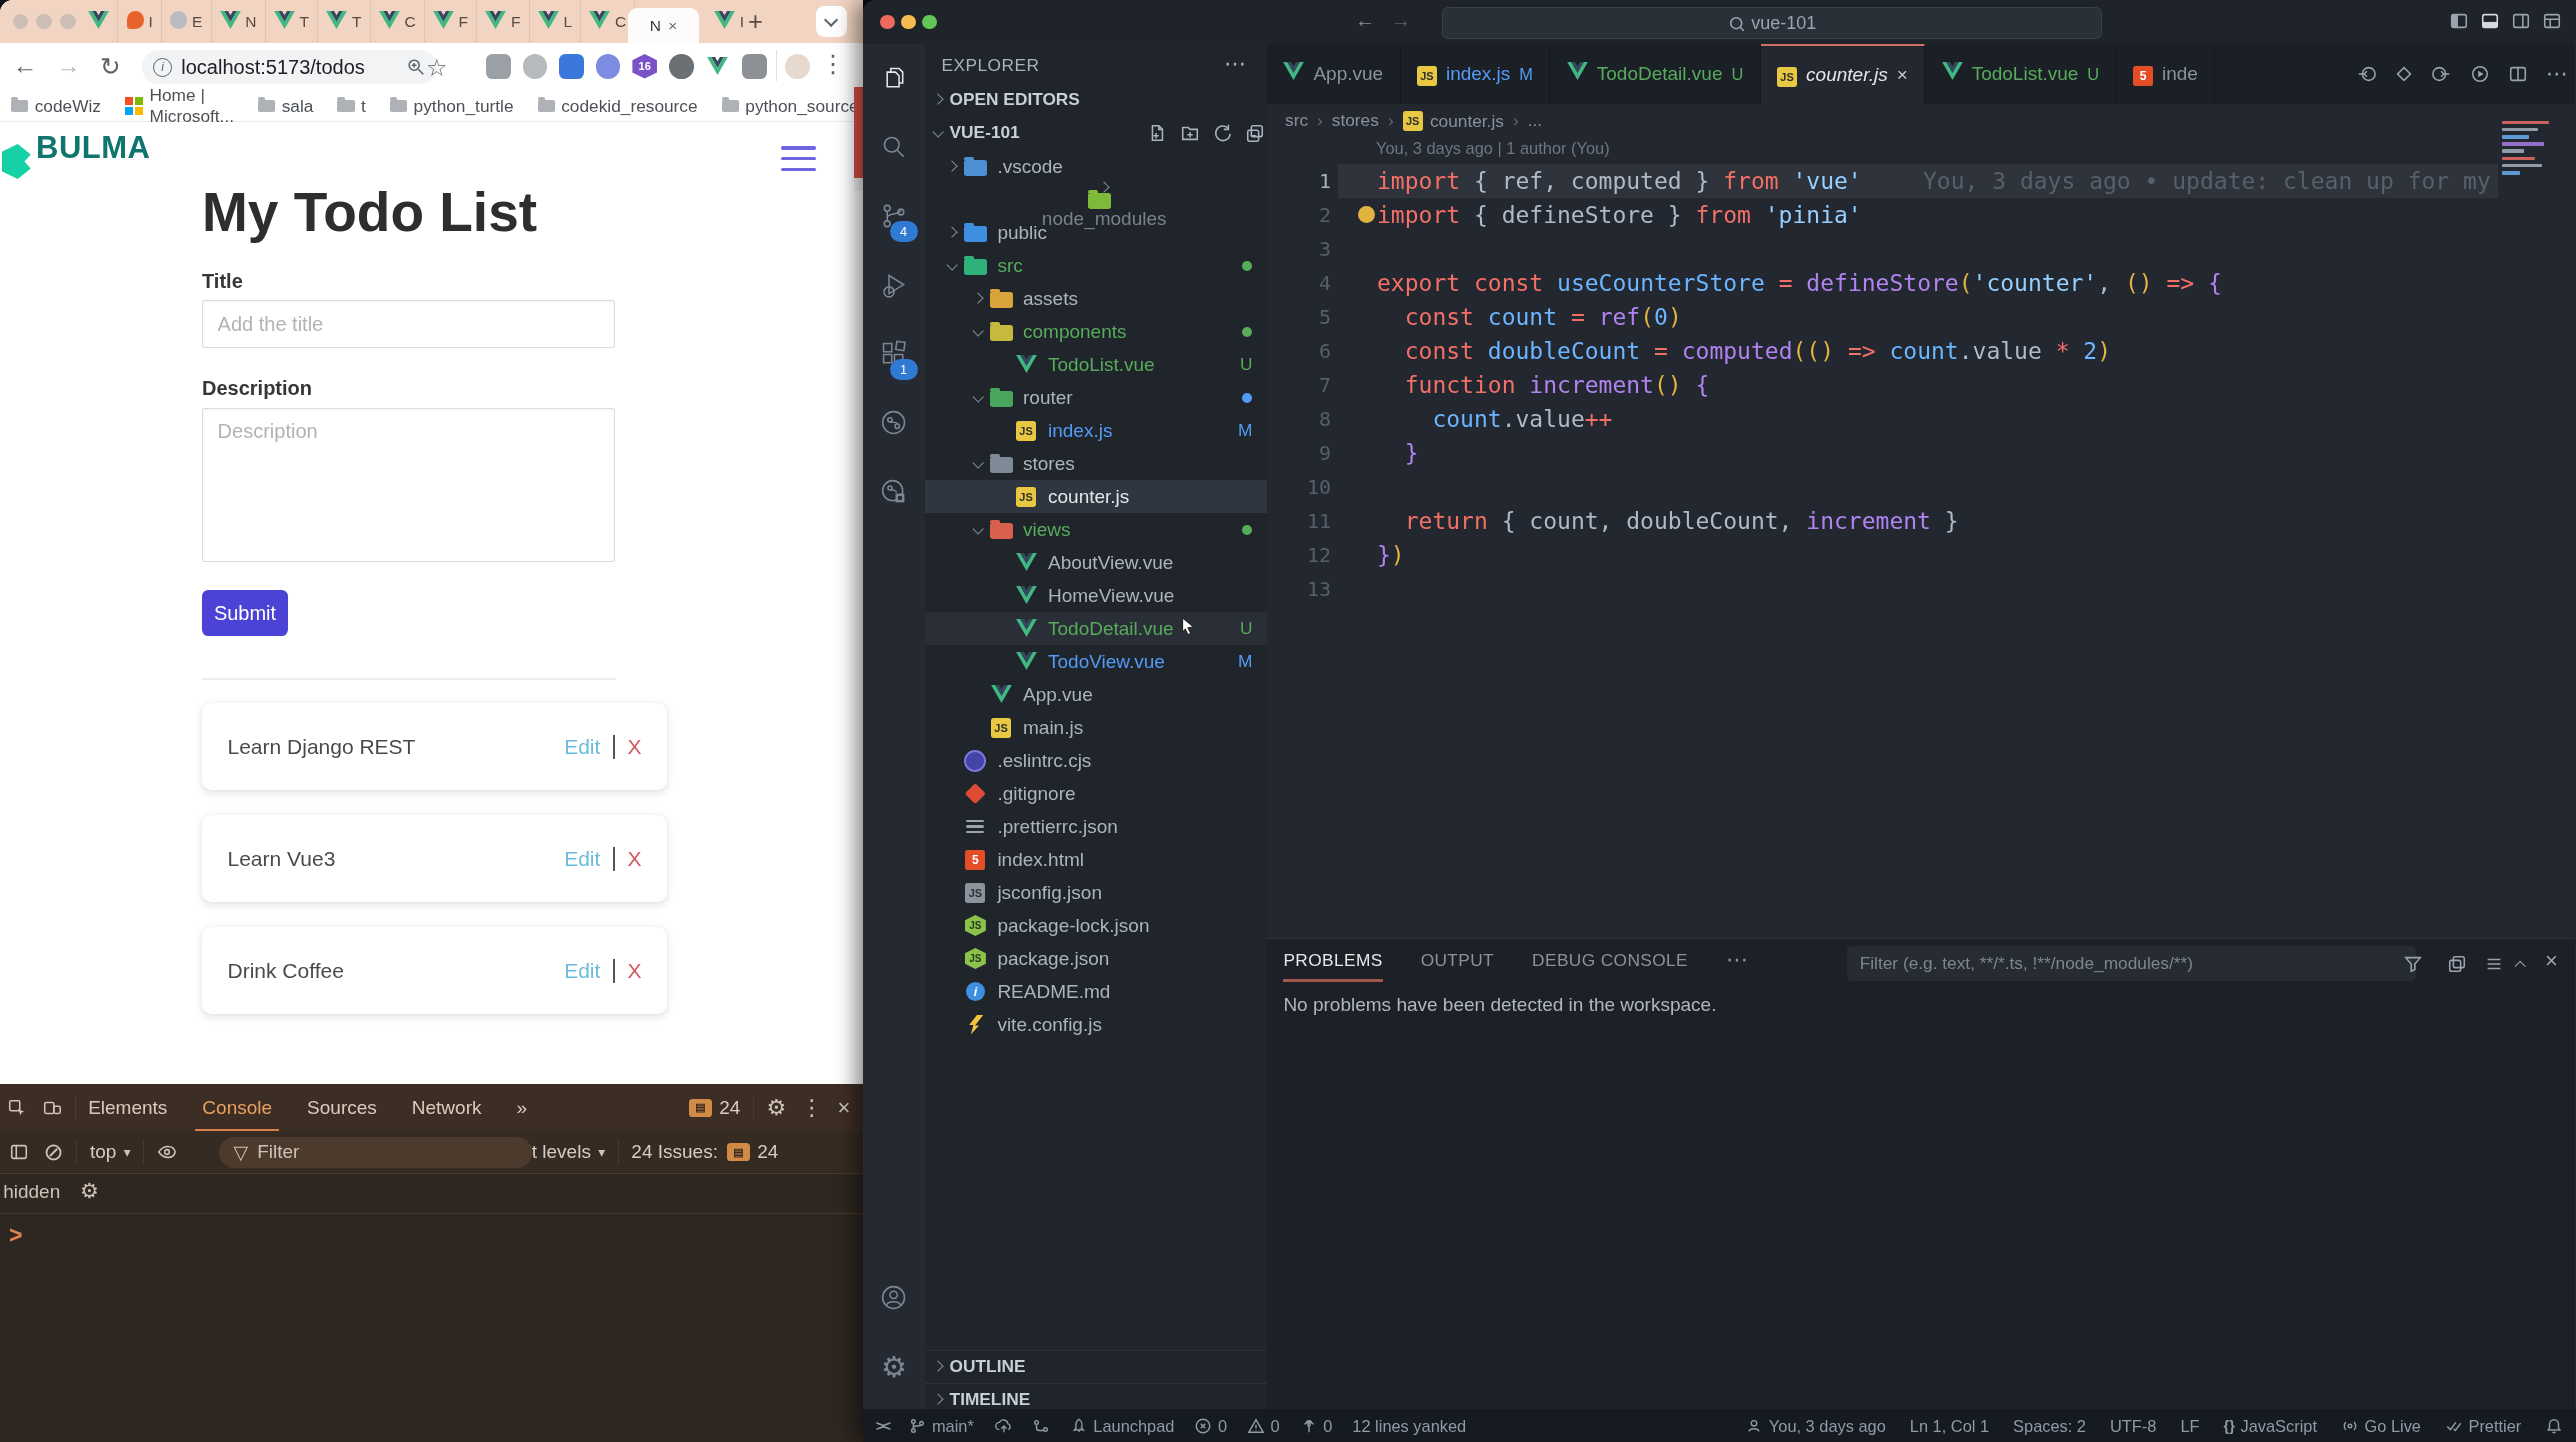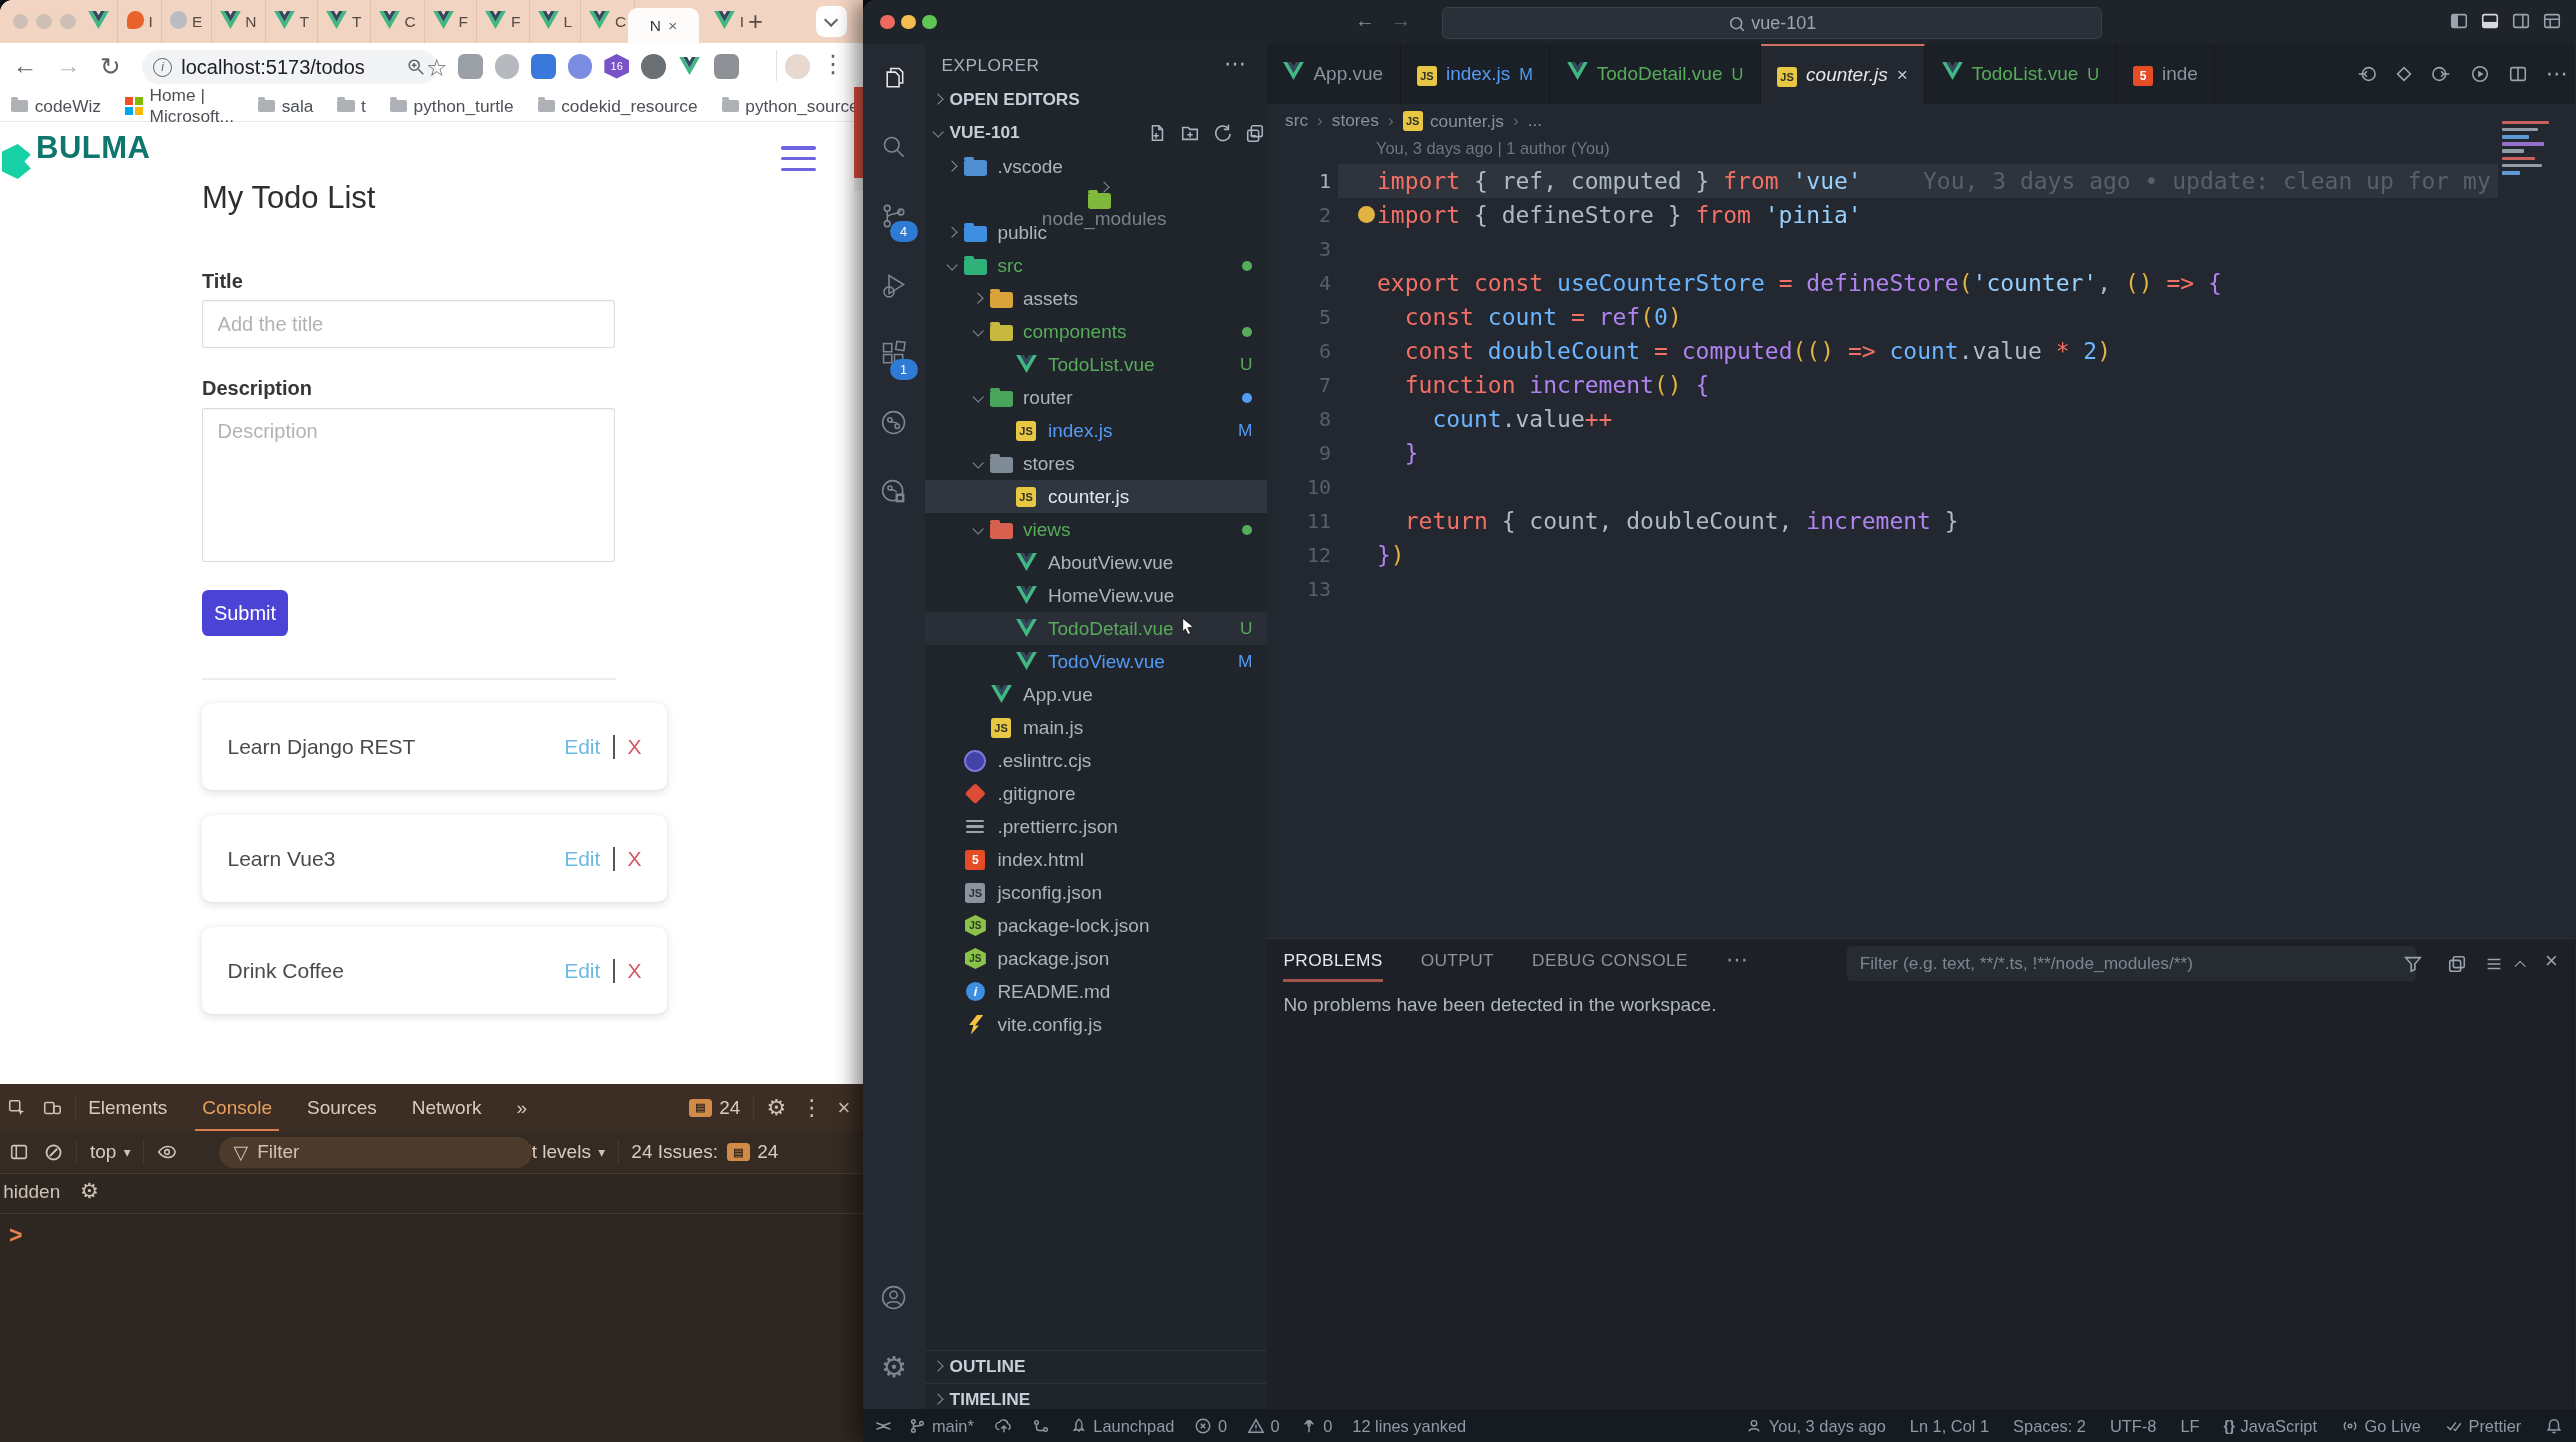--- a/index.html
+++ b/index.html
@@ -37,21 +37,21 @@
   .bkfold::before{content:"";position:absolute;top:-2.7px;left:0;width:7.3px;height:2.7px;background:#aeb2b7;border-radius:1.8px 1.8px 0 0;}
   .mslogo{display:grid;grid-template-columns:8.2px 8.2px;grid-gap:1.8px;flex:none;}
   .mslogo i{width:8.2px;height:8.2px;}
 
   
   #bulma-logo-mark{left:1.8px;top:144px;width:29px;height:35px;background:#16d0a6;
        clip-path:polygon(55% 0,100% 30%,78% 50%,100% 70%,55% 100%,0 78%,0 22%);}
   #bulma-logo-text{left:36px;top:130px;font-size:31px;font-weight:800;color:#0f766e;letter-spacing:0.5px;}
   #burger{left:781px;top:146px;}
   #burger i{display:block;width:35px;height:3.6px;background:#6f63e0;border-radius:1.8px;margin-bottom:7.3px;}
-  #page-h1{left:202px;top:180px;font-size:31px;font-weight:400;color:#2e2e2e;}
+  #page-h1{left:202px;top:180px;font-size:55px;font-weight:700;color:#2e2e2e;}
   .form-label{font-size:20px;font-weight:700;color:#363636;}
   .in{position:absolute;background:#fff;border:1.4px solid #dcdcdc;border-radius:2px;box-shadow:inset 0 0.9px 2.7px rgba(0,0,0,.05);
       font-size:20px;color:#363636;padding:0 14.6px;font-family:"Liberation Sans",sans-serif;}
   .in::placeholder{color:#b3b3b3;}
   #submit-btn{position:absolute;left:202px;top:590px;width:86px;height:46px;background:#4a43d6;color:#fff;border:none;
       border-radius:6.4px;font-size:20px;font-family:"Liberation Sans",sans-serif;}
   #form-divider{left:202px;top:678px;width:414px;height:1.8px;background:#ededed;}
   .todo-card{position:absolute;left:202px;width:414px;height:87px;background:#fff;border-radius:9px;
       box-shadow:0 2.7px 9px rgba(10,10,10,.12),0 0 0.9px rgba(10,10,10,.12);display:flex;align-items:center;padding:0 25.5px;}
   .todo-title{font-size:21px;color:#4a4a4a;flex:1;}
@@ -271,21 +271,21 @@
       <div id="urlpill">
         <span class="circ-i">i</span>
         <span id="urltext">localhost:5173/todos</span>
         <svg class="mic" style="margin-left:auto;color:#5f6368;" viewBox="0 0 22 22" width="20" height="20">
             <circle cx="9" cy="9" r="5.5"></circle>
             <path d="M13.5 13.5L19 19"></path>
             <path d="M6.5 9h5M9 6.5v5"></path>
           </svg>
       </div>
       <span class="abs" style="left:426px;top:11px;font-size:24px;color:#5f6368;">☆</span>
-      <div class="abs flex" style="left:458px;top:11px;gap:12px;" id="extrow">
+      <div class="abs flex" style="left:486px;top:11px;gap:12px;font-weight:bold;" id="extrow">
           <span class="extic" style="background: rgb(154, 160, 166);"></span>
           <span class="extic" style="background: rgb(182, 186, 190); border-radius: 50%;"></span>
           <span class="extic" style="background: rgb(59, 120, 220);"></span>
           <span class="extic" style="background: rgb(124, 140, 224); border-radius: 50%;"></span>
           <span class="extic" style="background: rgb(122, 82, 199); clip-path: polygon(50% 0px, 100% 25%, 100% 75%, 50% 100%, 0px 75%, 0px 25%);">16</span>
           <span class="extic" style="background: rgb(107, 112, 117); border-radius: 50%;"></span>
           <span class="extic" style="background: transparent;">
             <svg class="ic" viewBox="0 0 24 22">
               <path fill="#41b883" d="M0 0h4.8L12 12.4 19.2 0H24L12 20.8z"></path>
               <path fill="#35495e" d="M4.8 0h4.4L12 4.9 14.8 0h4.4L12 12.4z"></path>

